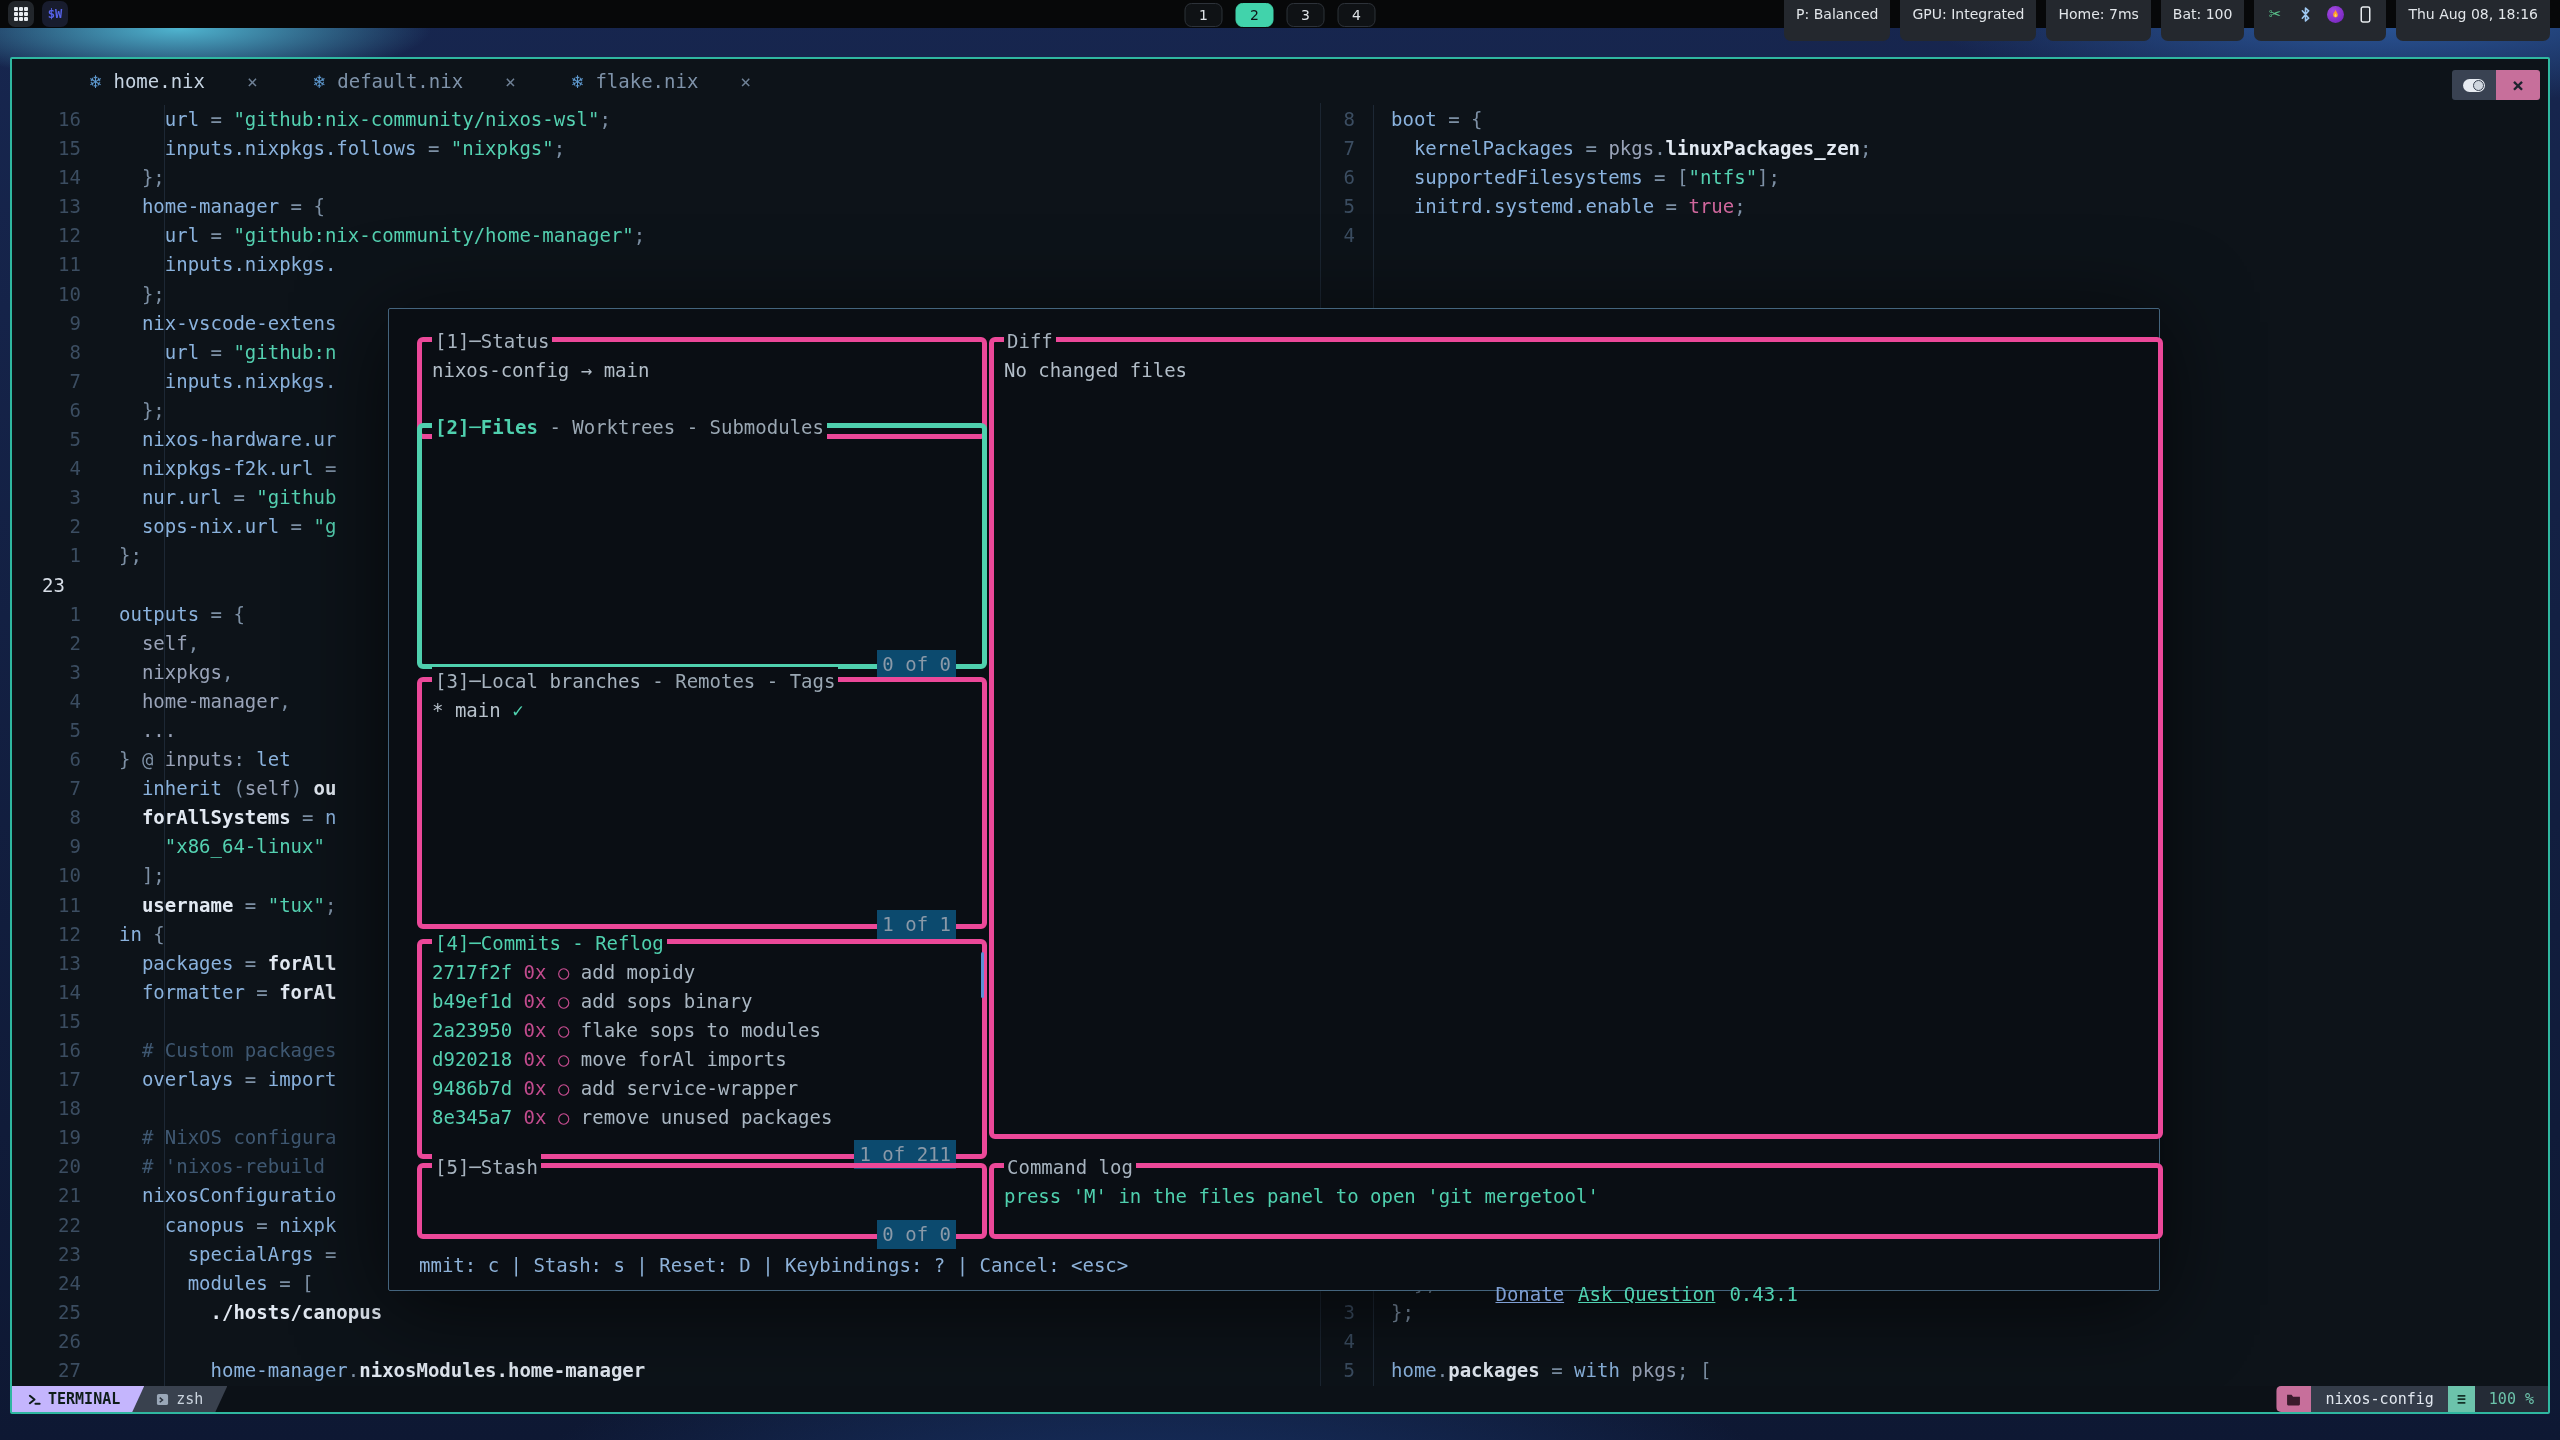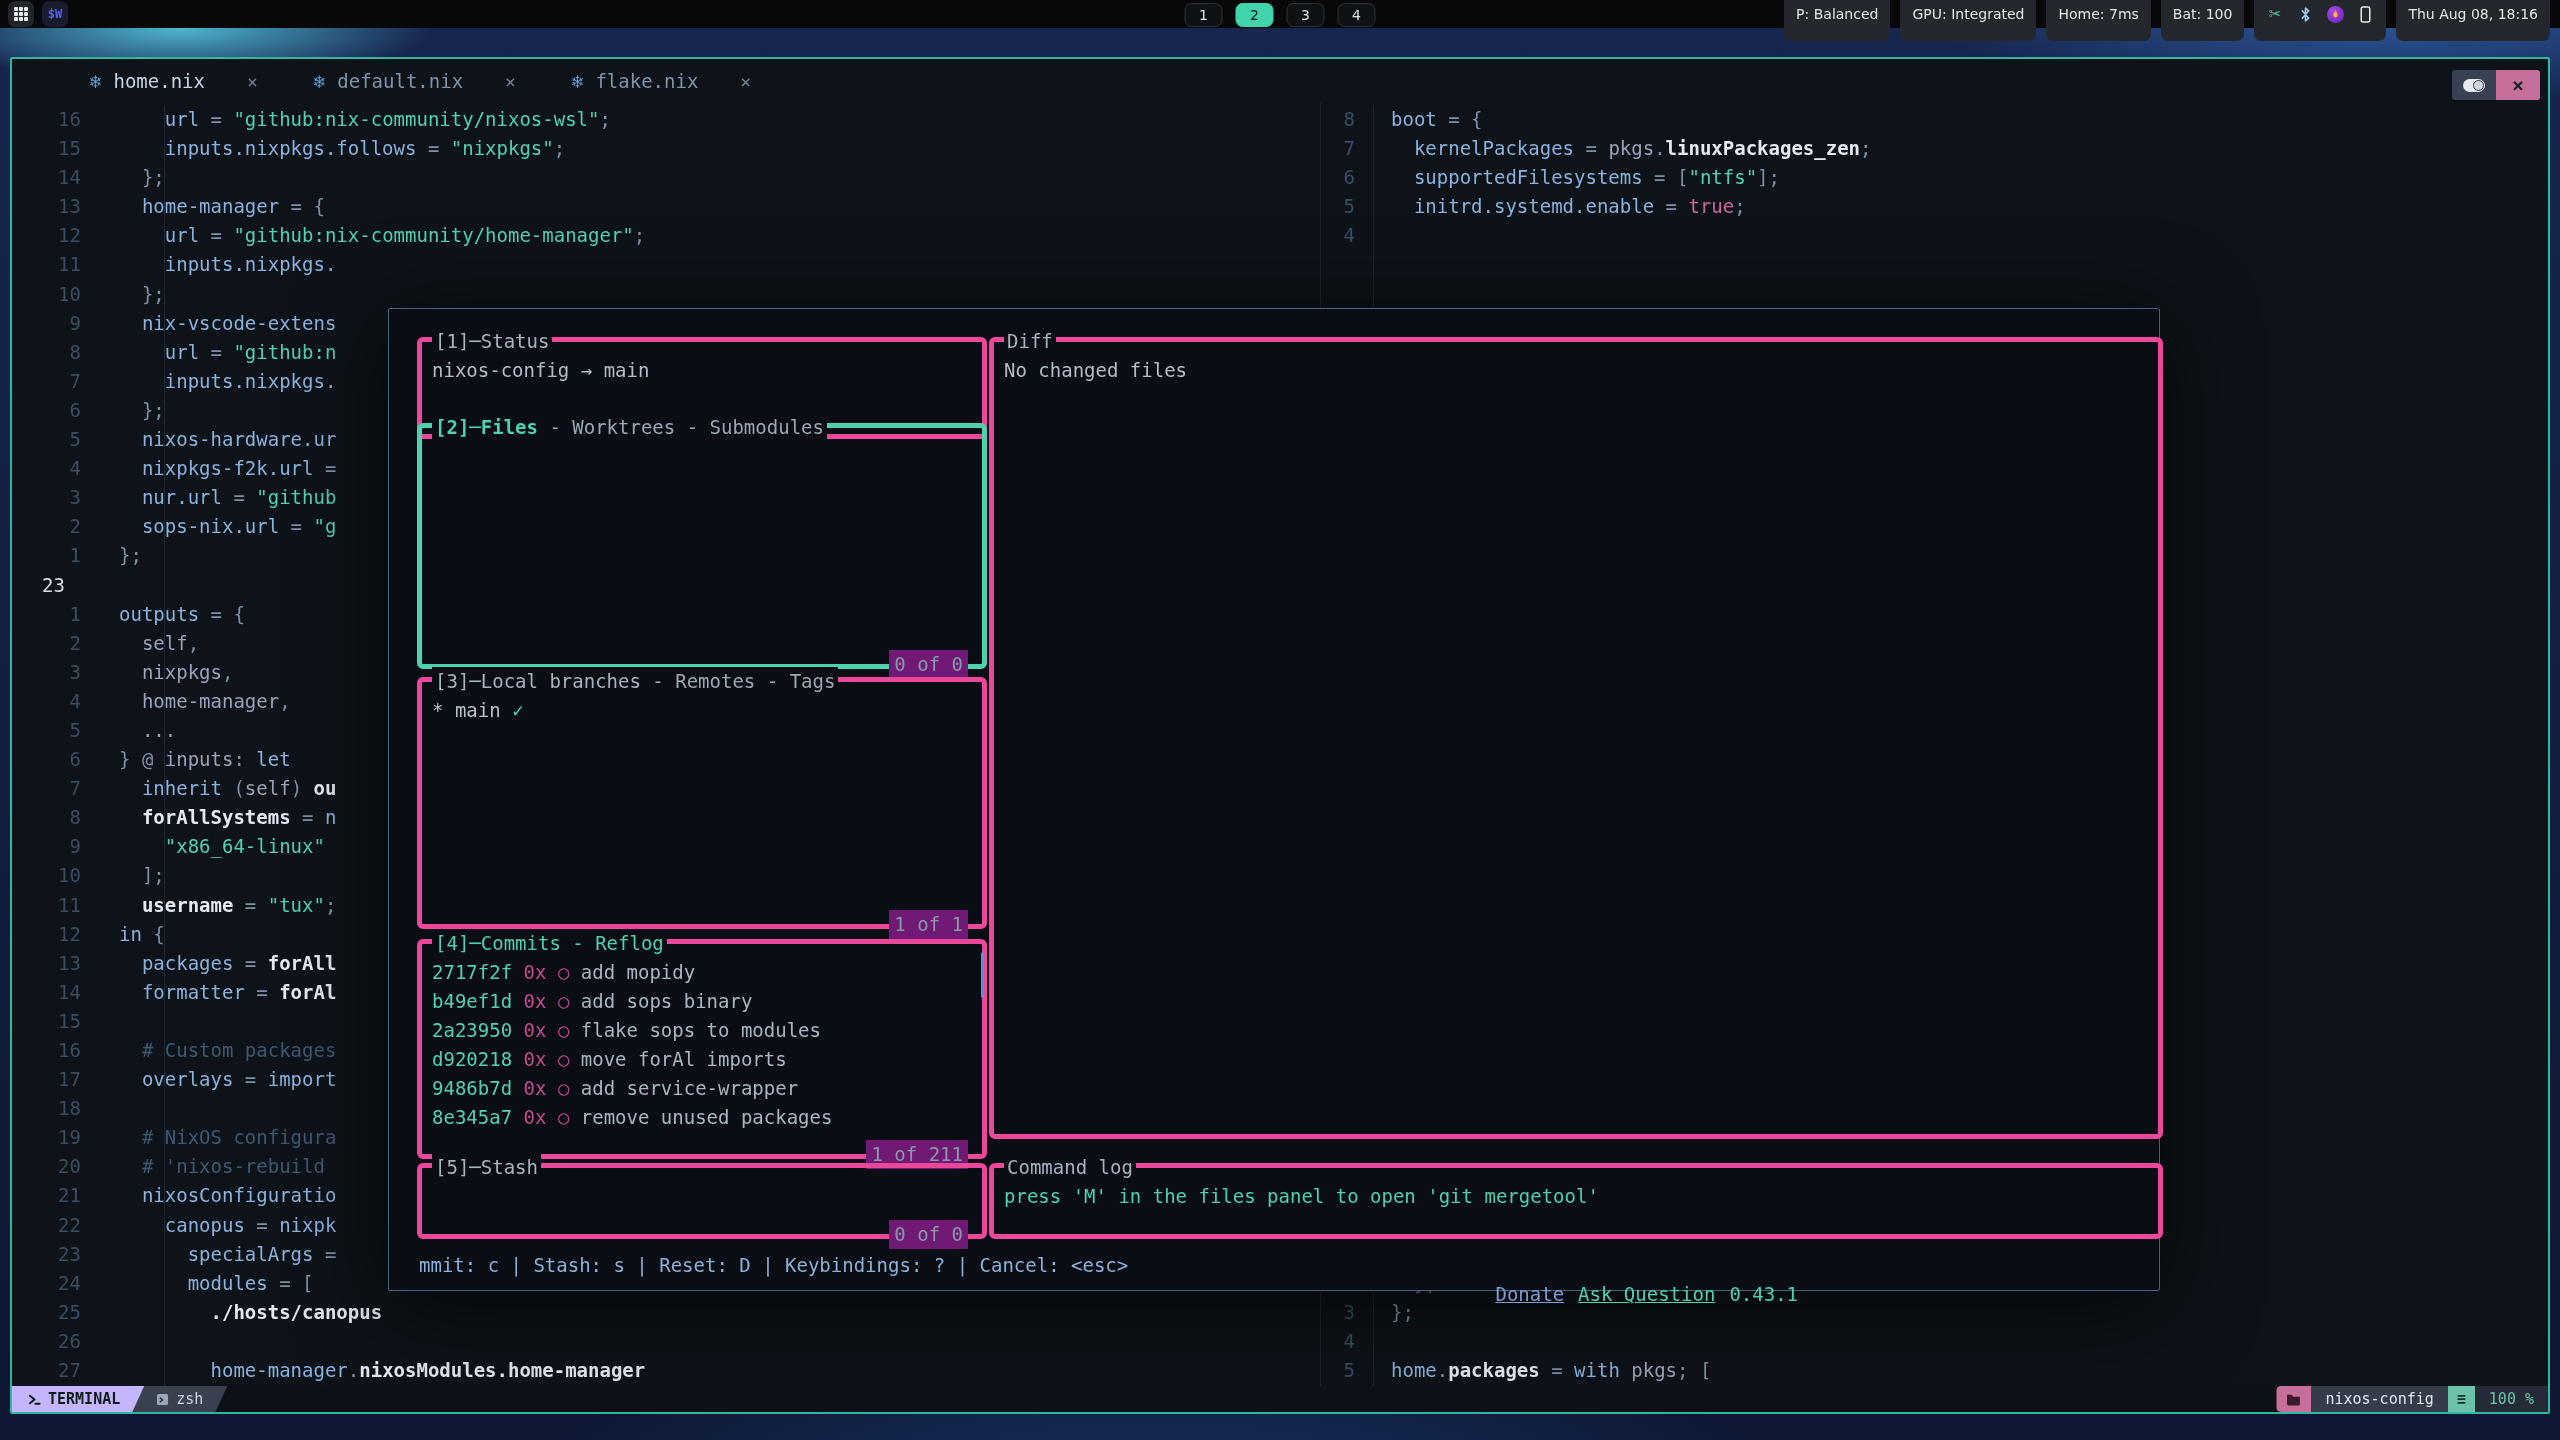--- a/index.html
+++ b/index.html
@@ -64,21 +64,21 @@
   
   .lazygit{position:absolute;left:376px;top:205px;width:1770px;height:981px;background:#0a0e14;
     border:1px solid #44647d;border-radius:2px;box-shadow:0 14px 90px rgba(0,0,0,.68);
     font-size:19px;line-height:29.1px;}
   .panel{position:absolute;border:5px solid #ec4899;border-radius:6px;}
   .panel.active{border-color:#4fd0ae;}
   .ptitle{position:absolute;top:-15px;left:10px;background:#0a0e14;padding:0 3px;white-space:pre;color:#a7b3bf;}
   .pkey{color:#a7b3bf}.psub{color:#9aa7b3}
   .panel.active .pkey,.panel.active .pmain{color:#4fd0ae;font-weight:bold;}
   .panel.teal .pkey,.panel.teal .pmain,.panel.teal .psub{color:#4fd0ae;}
-  .pcount{position:absolute;bottom:-15px;right:14px;background:#701a75;padding:0 5px;color:#8a99a8;}
+  .pcount{position:absolute;bottom:-15px;right:26px;background:#0c4a6e;padding:0 5px;color:#8a99a8;}
   .prow{padding:14px 0 0 10px;white-space:pre;color:#b2bdc8;}
   .commitrows{padding:14px 0 0 10px;}
   .commitrow{height:29.1px;white-space:pre;}
   .chash{color:#54d1b1}.cmark{color:#c34b8e}.cglyph{color:#c34b8e}.cmsg{color:#a9b6c2}
   .scrollthumb{position:absolute;right:-2px;top:8px;width:3px;height:46px;background:#5b8fd6;border-radius:2px;}
   .lg-keys{position:absolute;left:30px;top:942px;color:#8db1d8;white-space:pre;}
   .lg-links{position:absolute;left:630px;width:1164px;top:942px;text-align:center;white-space:pre;}
   .lk-donate{color:#7e9fd4;text-decoration:underline;}
   .lk-ask{color:#4fd0b0;text-decoration:underline;margin-left:14px;}
   .lk-ver{color:#4fd0b0;margin-left:14px;}

